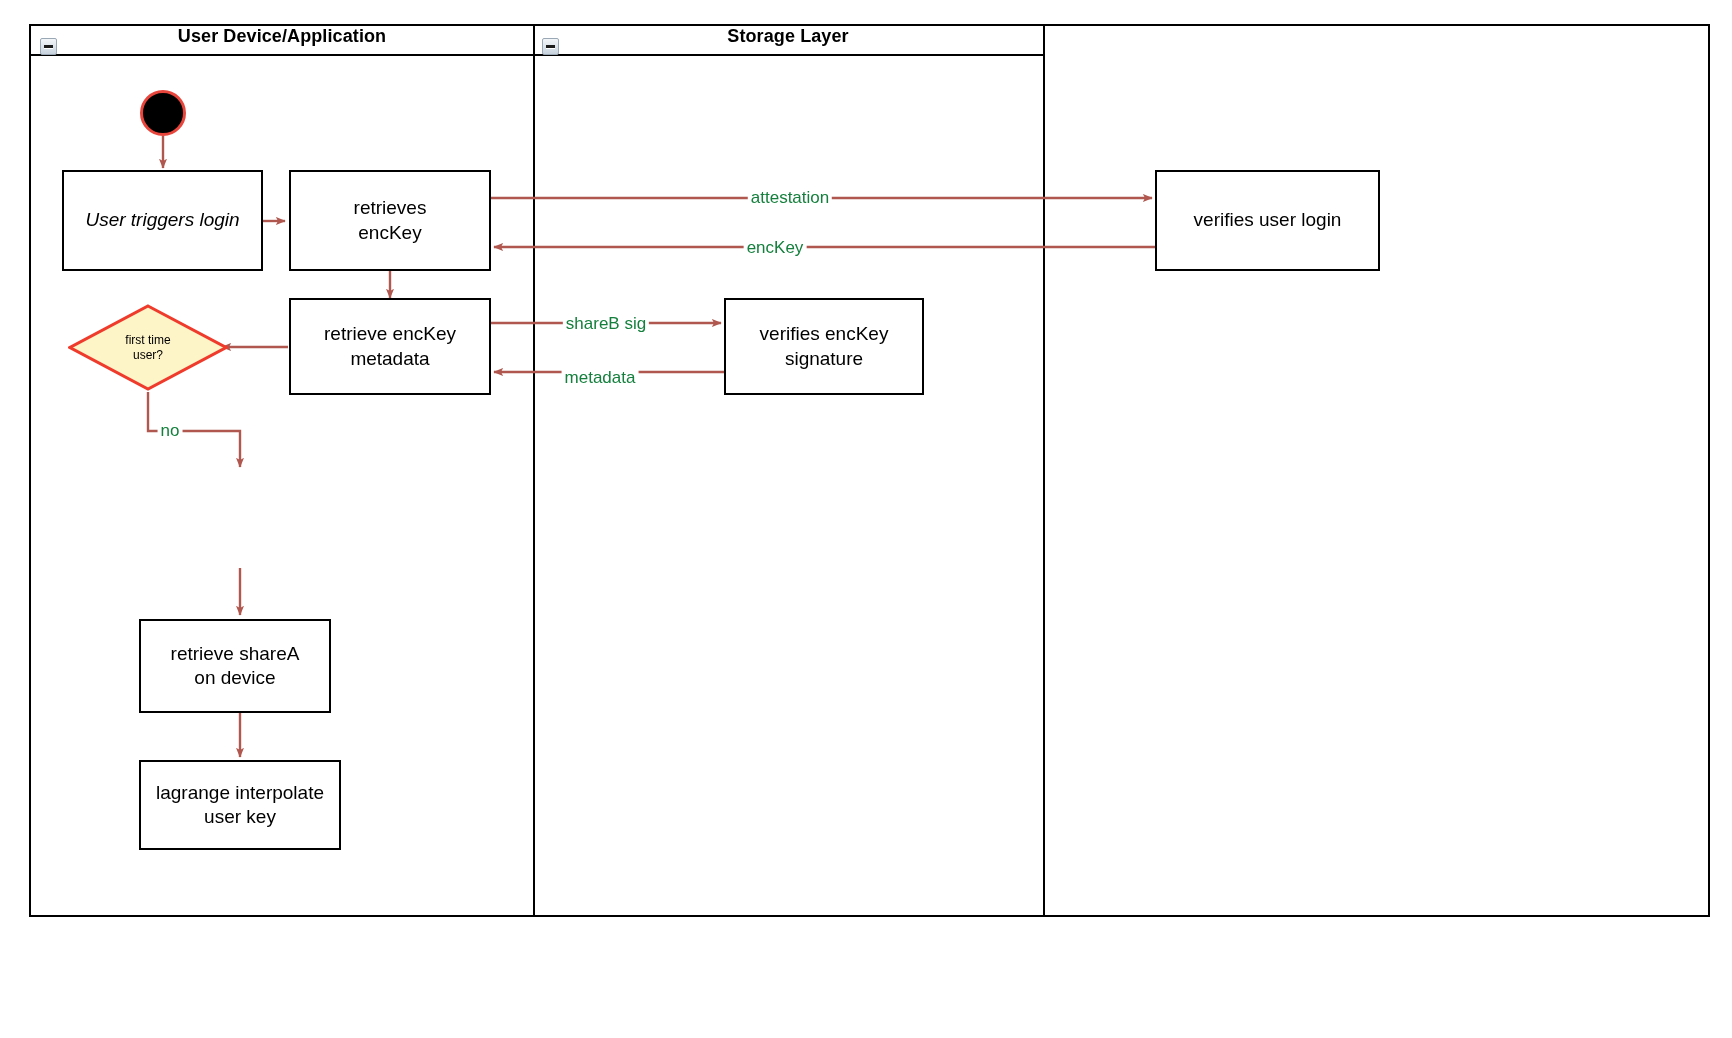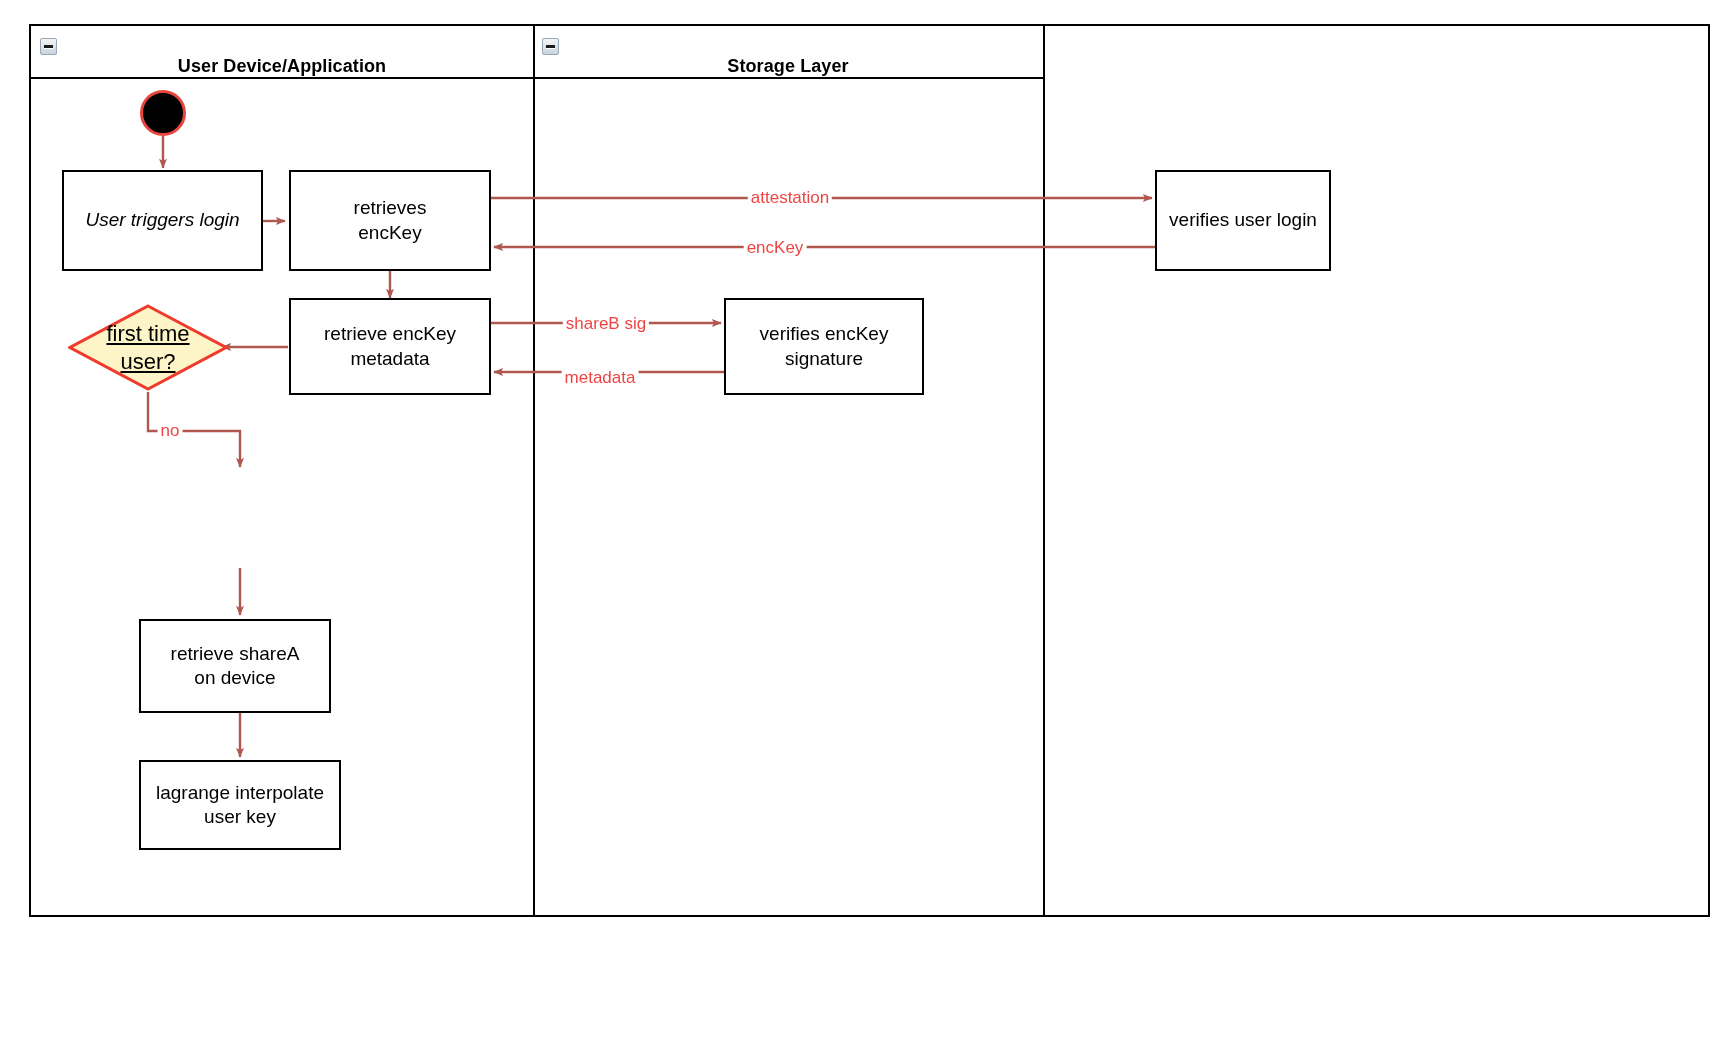--- a/index.html
+++ b/index.html
@@ -28,25 +28,25 @@
   .lane-divider {
     position: absolute;
     top: 0;
     width: 0;
     height: 100%;
     border-left: 2px solid #000000;
   }
   .lane-header {
     position: absolute;
     top: 0;
-    height: 53px;
+    height: 30px;
     box-sizing: border-box;
     border-bottom: 2px solid #000000;
     display: flex;
-    align-items: flex-end;
+    align-items: flex-start;
     justify-content: center;
   }
   .lane-title {
     font-size: 18px;
     font-weight: bold;
     color: #000000;
     letter-spacing: 0.1px;
     white-space: nowrap;
   }
   .collapse-icon {
@@ -101,41 +101,40 @@
     align-items: center;
     justify-content: center;
   }
   .decision .diamond-shape {
     position: absolute;
     inset: 0;
   }
   .decision .dlabel {
     position: relative;
     z-index: 2;
-    font-size: 22px;
+    font-size: 12px;
     line-height: 1.25;
     text-align: center;
     color: #000000;
     white-space: pre-line;
-    text-decoration: underline;
   }
 
   
   #edges {
     position: absolute;
     left: 0;
     top: 0;
     width: 1732px;
     height: 1038px;
     pointer-events: none;
   }
   .edge-label {
     position: absolute;
     font-size: 17px;
-    color: #ef4444;
+    color: #15803d;
     background: #ffffff;
     padding: 0 3px;
     white-space: nowrap;
     transform: translate(-50%, -50%);
   }
 </style>
 </head>
 <body>
 
 <div id="canvas">
@@ -196,21 +195,21 @@
   <div class="edge-label" style="left:600px; top:378px;">metadata</div>
   <div class="edge-label" style="left:170px; top:431px;">no</div>
 
   <div class="start-node" style="left:140px; top:90px; width:46px; height:46px;"></div>
 
   <div class="node" style="left:62px; top:170px; width:201px; height:101px;font-style:italic;">User triggers login</div>
 
   <div class="node" style="left:289px; top:170px; width:202px; height:101px;">retrieves
 encKey</div>
 
-  <div class="node" style="left:1155px; top:170px; width:176px; height:101px;">verifies user login</div>
+  <div class="node" style="left:1155px; top:170px; width:225px; height:101px;">verifies user login</div>
 
   <div class="node" style="left:289px; top:298px; width:202px; height:97px;">retrieve encKey
 metadata</div>
 
   <div class="node" style="left:724px; top:298px; width:200px; height:97px;">verifies encKey
 signature</div>
 
   <div class="decision" style="left:68px; top:304px; width:160px; height:87px;">
     <svg class="diamond-shape" viewBox="0 0 160 87" preserveAspectRatio="none">
       <polygon points="80,2 158,43.5 80,85 2,43.5" fill="#fdf4c8" stroke="#ef3b2c" stroke-width="3"></polygon>

